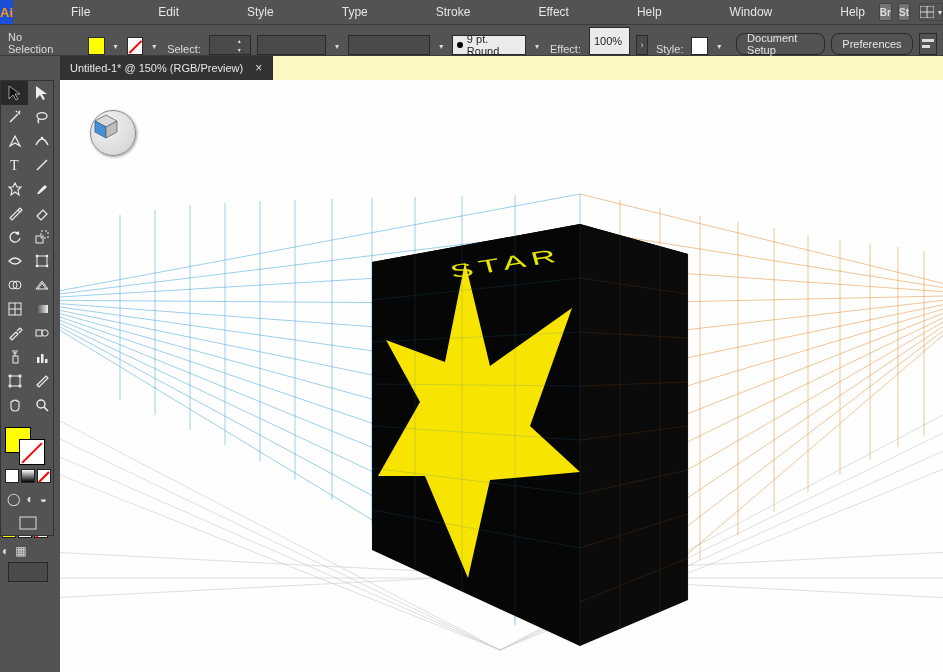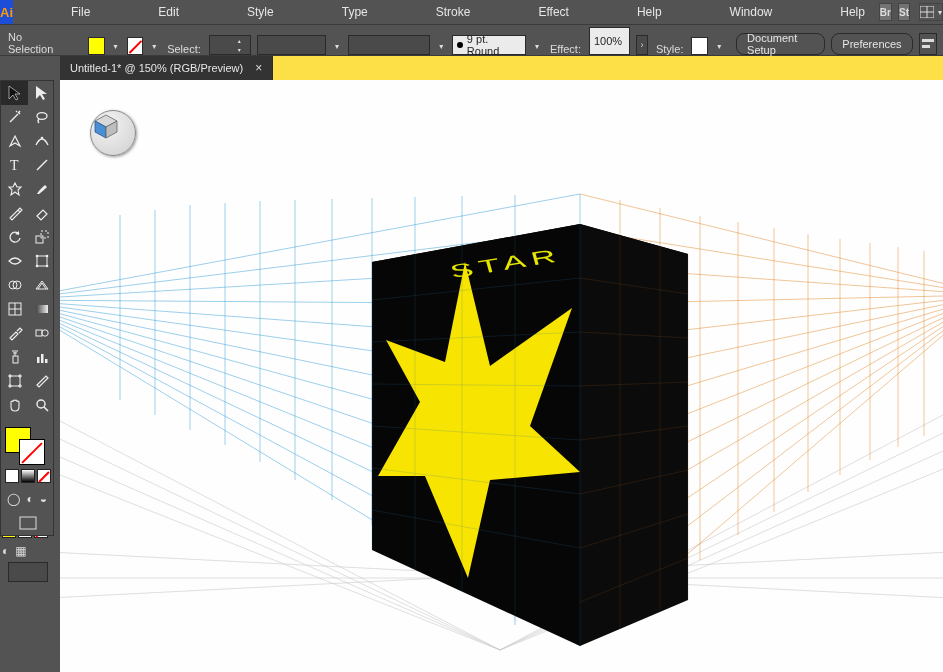--- a/index.html
+++ b/index.html
@@ -93,21 +93,21 @@
   }
   .controlbar .flex { flex:1; }
   .panel-toggle {
     width:22px;height:22px;border:1px solid #2a2a2a;background:#535353;
     display:flex;align-items:center;justify-content:center;color:#ddd;font-size:11px;
   }
 
   
   .tabstrip {
     position:absolute; left:60px; top:56px; right:0; height:24px;
-    background:#fde047; display:flex; align-items:flex-end;
+    background:#fef9c3; display:flex; align-items:flex-end;
   }
   .doc-tab {
     height:24px; background:#333333; color:#e6e6e6;
     display:flex; align-items:center; padding:0 10px; font-size:11px;
     border-right:1px solid #2a2a2a;
   }
   .doc-tab .close { margin-left:12px; font-size:12px; color:#ddd; }
 
   
   .leftstrip {

